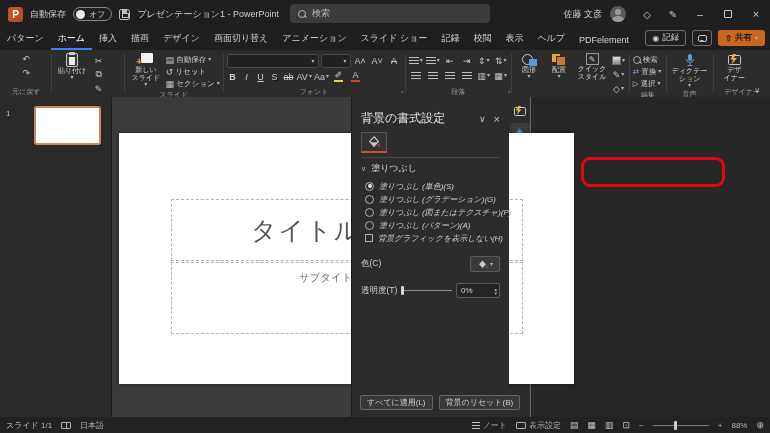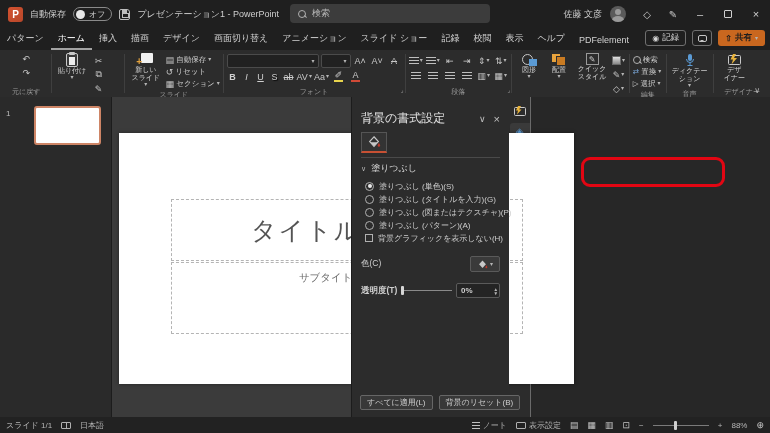--- a/index.html
+++ b/index.html
@@ -26,21 +26,21 @@
   .avatar { width:16px; height:16px; border-radius:50%; background:#5a5a5a; position:relative; overflow:hidden; margin:0 8px; }
   .avatar::before { content:""; position:absolute; left:5px; top:3px; width:6px; height:6px; border-radius:50%; background:#9a9a9a; }
   .avatar::after { content:""; position:absolute; left:2px; top:10px; width:12px; height:8px; border-radius:50%; background:#9a9a9a; }
   .tb-ico { color:#c5c5c5; font-size:10px; width:26px; text-align:center; }
   .winbtn { width:28px; height:28px; display:flex; align-items:center; justify-content:center; color:#cfcfcf; font-size:11px; }
   .maxbox { width:8px; height:8px; border:1px solid #cfcfcf; border-radius:1px; }
 
   
   .tabrow { position:absolute; left:0; top:28px; width:770px; height:22px; background:#1f1f1f; display:flex; align-items:flex-end; }
   .rtab { font-size:9px; color:#d2d2d2; padding:4px 7px 5px; white-space:nowrap; }
-  .rtab.active { color:#ffffff; border-bottom:2px solid #a3a3a3; padding-bottom:3px; }
+  .rtab.active { color:#ffffff; border-bottom:2px solid #3b82f6; padding-bottom:3px; }
   .tabrow-right { position:absolute; right:5px; top:2px; display:flex; align-items:center; gap:6px; }
   .rec-btn { display:flex; align-items:center; gap:3px; border:1px solid #6f6f6f; border-radius:3px; height:16px; padding:0 6px; color:#d5d5d5; font-size:8.5px; }
   .rec-dot { font-size:8px; color:#d5d5d5; }
   .cmt-btn { width:20px; height:16px; border:1px solid #6f6f6f; border-radius:3px; display:flex; align-items:center; justify-content:center; }
   .bubble { width:9px; height:7px; border:1px solid #c5c5c5; border-radius:2px; position:relative; }
   .bubble::after { content:""; position:absolute; left:1px; bottom:-3px; border:2px solid transparent; border-top-color:#c5c5c5; }
   .share-btn { display:flex; align-items:center; gap:3px; background:#c9671f; border-radius:3px; height:16px; padding:0 7px; color:#1d1d1d; font-size:8.5px; font-weight:bold; }
   .share-btn .caret { font-size:6px; font-weight:normal; }
 
   
@@ -94,29 +94,29 @@
 
   
   .pane { width:158px; background:#2c2c2c; position:relative; padding:13px 9px 0 9px; border-left:1px solid #1c1c1c; }
   .pane-head { display:flex; align-items:center; }
   .pane-title { font-size:12px; color:#e3e3e3; flex:1; white-space:nowrap; }
   .pane-head .hico { color:#c0c0c0; font-size:9px; margin-left:8px; }
   .pane-tab { margin-top:5px; width:26px; height:21px; border:1px solid #555; border-bottom:2px solid #c75033; display:flex; align-items:center; justify-content:center; background:#333; }
   .pane-div { height:1px; background:#4a4a4a; margin:4px 0 4px; }
   .sect { font-size:9px; color:#dadada; display:flex; gap:5px; align-items:center; margin:2px 0 5px; }
   .sect .chev { font-size:7px; color:#b5b5b5; }
-  .opt { display:flex; align-items:center; gap:5px; height:12px; margin:0 0 1px 4px; }
+  .opt { display:flex; align-items:center; gap:5px; height:12px; margin:0 0 1px 4px;font-style:italic; }
   .opt-label { font-size:8px; color:#cfcfcf; white-space:nowrap; }
   .radio { width:9px; height:9px; border:1px solid #b0b0b0; border-radius:50%; flex:none; position:relative; }
   .radio.sel::after { content:""; position:absolute; left:1.5px; top:1.5px; width:4px; height:4px; border-radius:50%; background:#ececec; }
   .checkbox { width:8px; height:8px; border:1px solid #b0b0b0; flex:none; }
   .prow { display:flex; align-items:center; margin-top:12px; }
   .prow-label { font-size:8.5px; color:#cfcfcf; flex:1; }
   .color-btn { width:30px; height:16px; border:1px solid #5a5a5a; background:#3a3a3a; border-radius:2px; display:flex; align-items:center; justify-content:center; gap:2px; }
-  .trans-row { display:flex; align-items:center; margin-top:11px; gap:4px;font-weight:bold; }
+  .trans-row { display:flex; align-items:center; margin-top:11px; gap:4px; }
   .tslider { flex:1; height:9px; position:relative; }
   .tslider .track { position:absolute; left:0; right:0; top:4px; height:1px; background:#8a8a8a; }
   .tslider .handle { position:absolute; left:0; top:0; width:3px; height:9px; background:#d5d5d5; border-radius:1px; }
   .spin { width:44px; height:15px; border:1px solid #5a5a5a; background:#242424; border-radius:2px; display:flex; align-items:center; padding:0 2px 0 4px; }
   .spin .val { flex:1; font-size:8px; color:#cfcfcf; }
   .spin .arrows { display:flex; flex-direction:column; line-height:4px; font-size:5px; color:#b5b5b5; }
   .pane-btns { position:absolute; left:8px; bottom:7px; display:flex; gap:6px; }
   .pane-btn { border:1px solid #666; background:#383838; border-radius:2px; height:15px; padding:0 6px; font-size:8px; color:#cfcfcf; display:flex; align-items:center; white-space:nowrap; }
 
   .pane-strip { width:22px; background:#2c2c2c; border-right:1px solid #6a6a6a; display:flex; flex-direction:column; align-items:center; padding-top:8px; gap:6px; }
@@ -471,21 +471,21 @@
         <span class="chev">∨</span>
         <span>塗りつぶし</span>
       </div>
 
       <div class="opt">
         <span class="radio sel"></span>
         <span class="opt-label">塗りつぶし (単色)(S)</span>
       </div>
       <div class="opt">
         <span class="radio"></span>
-        <span class="opt-label">塗りつぶし (タイトルを入力)(G)</span>
+        <span class="opt-label">塗りつぶし (グラデーション)(G)</span>
       </div>
       <div class="opt">
         <span class="radio"></span>
         <span class="opt-label">塗りつぶし (図またはテクスチャ)(P)</span>
       </div>
       <div class="opt">
         <span class="radio"></span>
         <span class="opt-label">塗りつぶし (パターン)(A)</span>
       </div>
       <div class="opt">

